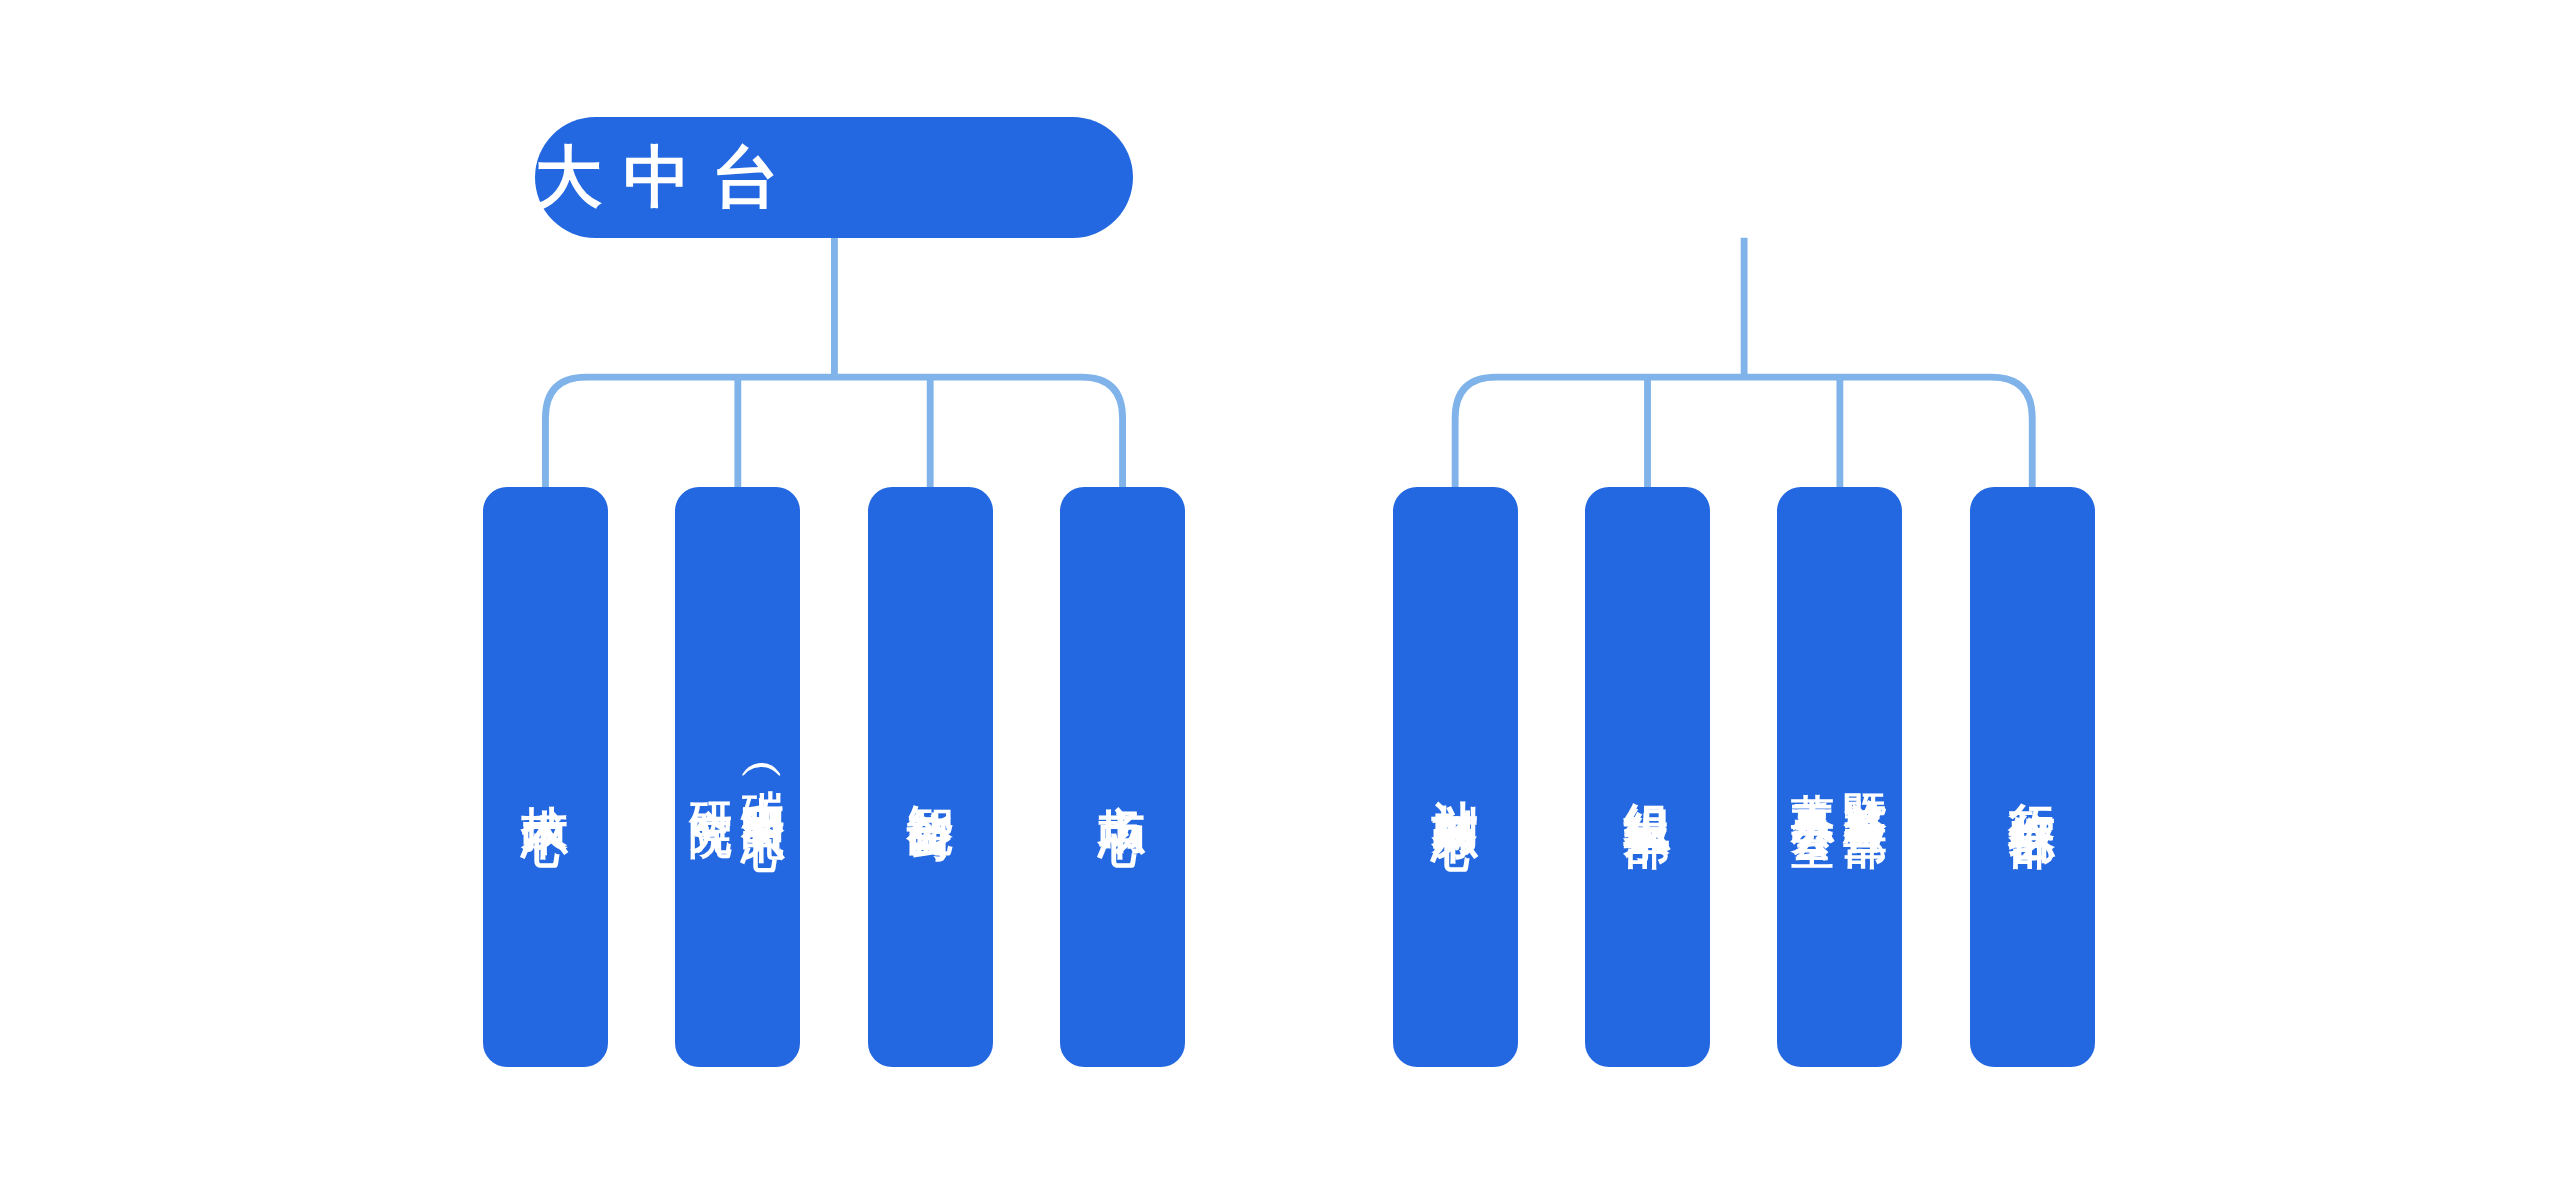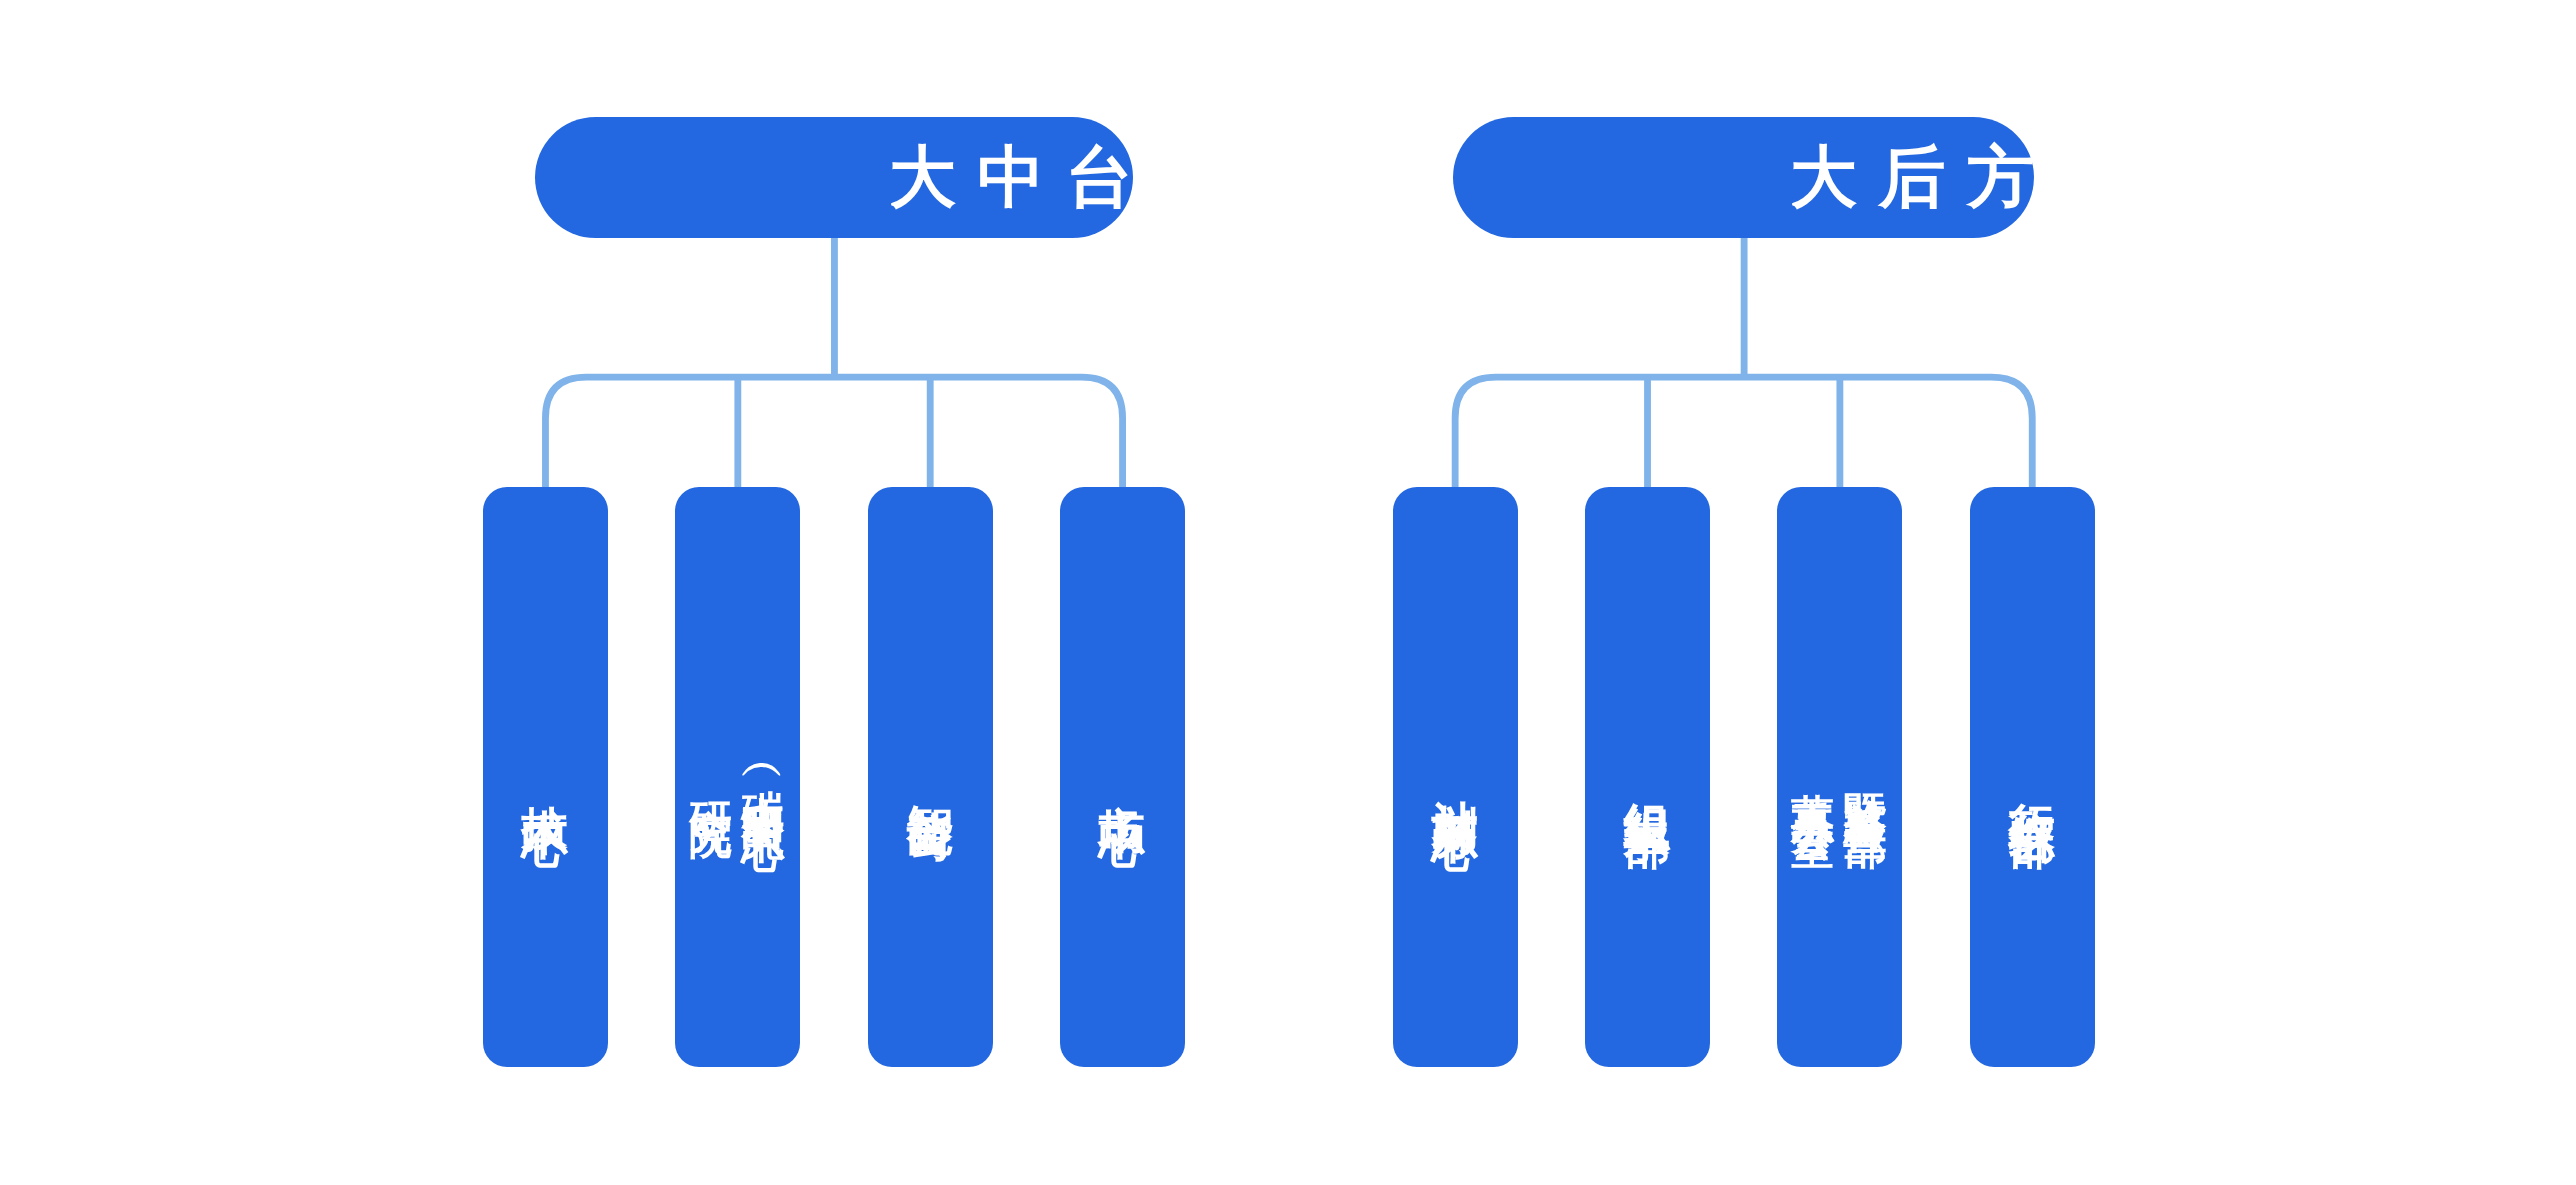--- a/index.html
+++ b/index.html
@@ -16,21 +16,21 @@
     overflow:hidden;
     font-family:"DejaVu Sans","Liberation Sans",sans-serif;
   }
   svg.connectors{position:absolute;left:0;top:0;width:2576px;height:1186px;}
   .connector-path{stroke:var(--connector);stroke-width:8;fill:none;}
 
   
   .pill{
     position:absolute;top:117px;height:121px;border-radius:61px;
     background:var(--node-fill);
-    display:flex;align-items:center;justify-content:flex-end;
+    display:flex;align-items:center;justify-content:flex-start;
     color:var(--node-text);font-weight:700;font-size:67px;
   }
   .pill .lbl{letter-spacing:0.32em;margin-right:-0.32em;white-space:nowrap;}
   .pill-1{left:535px;width:598px;}
   .pill-2{left:1453px;width:581px;}
 
   
   .vnode{
     position:absolute;top:487px;width:125px;height:580px;border-radius:24px;
     background:var(--node-fill);
@@ -72,23 +72,20 @@
     <span>研究院
 （碳中和研究中心）</span>
   </div>
   <div class="vnode t1-c3">
     <span>智能公司</span>
   </div>
   <div class="vnode t1-c4">
     <span>市场中心</span>
   </div>
 
-  <div class="pill pill-2">
-    <span class="lbl">大后方</span>
-  </div>
   <div class="vnode t2-c1">
     <span>计划财务中心</span>
   </div>
   <div class="vnode t2-c2">
     <span>组织人事部</span>
   </div>
   <div class="vnode two-col t2-c3">
     <span>董事会办公室
 暨监督检查部</span>
   </div>

